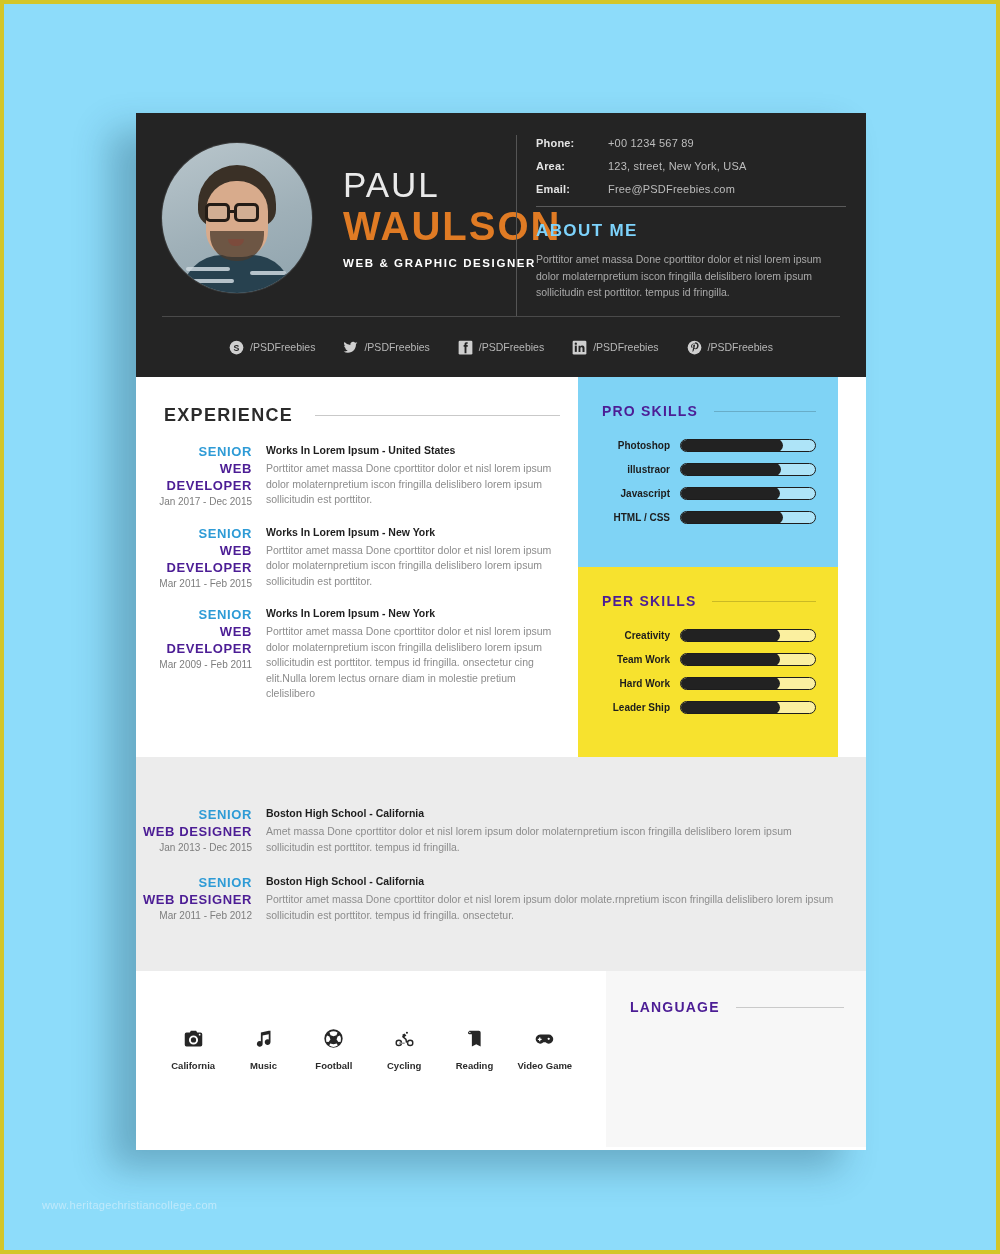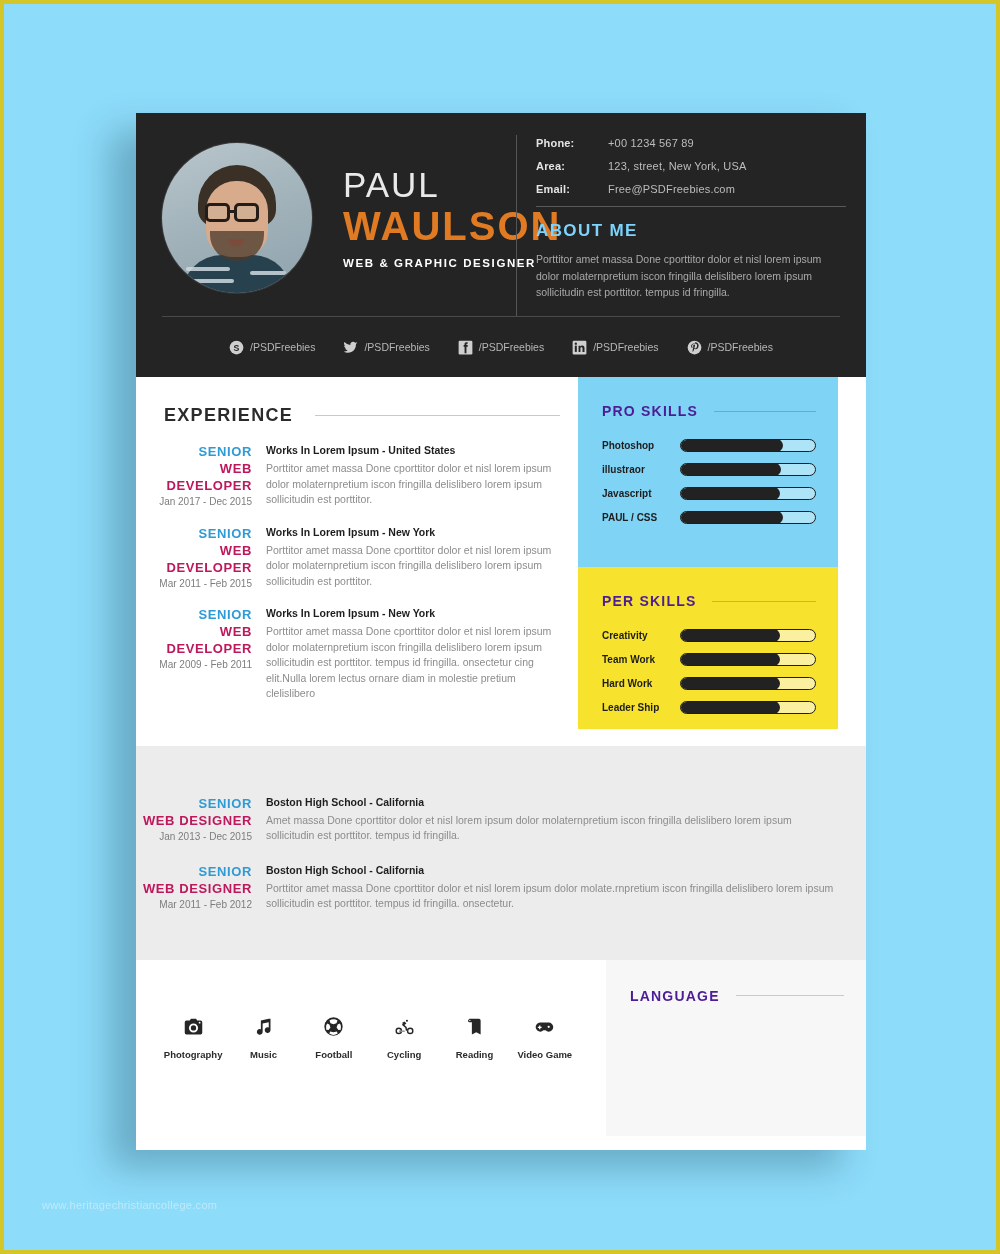--- a/index.html
+++ b/index.html
@@ -153,41 +153,41 @@
   .sec-rule { flex: 1; height: 1px; background: #c9c9c9; margin-left: 22px; }
 
   .exp-list { margin-top: 18px; padding: 0 22px 26px 0; }
   .exp-item { display: flex; margin-bottom: 18px; }
   .exp-left { width: 130px; text-align: right; padding-right: 14px; flex: none; }
   .exp-role1 {
     font-size: 13px; font-weight: bold; color: #2e9bd6; letter-spacing: .6px; line-height: 16px;
     font-family: "Liberation Sans Narrow","Liberation Sans",sans-serif;
   }
   .exp-role2 {
-    font-size: 13px; font-weight: bold; color: #be185d; letter-spacing: .6px; line-height: 17px;
+    font-size: 13px; font-weight: bold; color: #4c1d95; letter-spacing: .6px; line-height: 17px;
     font-family: "Liberation Sans Narrow","Liberation Sans",sans-serif;
   }
   .exp-date { font-size: 10px; color: #7d7d7d; margin-top: 2px; }
   .exp-right { flex: 1; }
   .exp-company { font-size: 10.5px; font-weight: bold; color: #1e1e1e; margin-bottom: 5px; }
   .exp-desc { font-size: 10.5px; line-height: 15.5px; color: #8c8c8c; }
 
   
   .panel-pro { background: #7fd3f5; padding: 26px 22px 24px 24px; height: 190px; }
-  .panel-per { background: #f7e22e; padding: 26px 22px 24px 24px; height: 162px; }
+  .panel-per { background: #f7e22e; padding: 26px 22px 24px 24px; height: 190px; }
   .panel-head { display: flex; align-items: center; margin-bottom: 20px; }
   .panel-title {
     font-size: 14px; letter-spacing: 1.2px; font-weight: bold; color: #4c1d95;
     font-family: "Liberation Sans Narrow","Liberation Sans",sans-serif; white-space: nowrap;
   }
   .panel-rule { flex: 1; height: 1px; margin-left: 16px; background: rgba(0,0,0,0.18); }
 
   .skill-row { display: flex; align-items: center; margin-bottom: 11px; }
   .skill-name {
-    width: 78px; padding-right: 10px; font-size: 10px;
+    width: 78px; text-align: right; padding-right: 10px; font-size: 10px;
     font-weight: bold; color: #1d1d1d; flex: none;
   }
   .bar-track {
     flex: 1; height: 13px; border-radius: 7px; border: 1.5px solid #1d1d1d;
     position: relative; overflow: hidden;
   }
   .bar-track.blue { background: #aee4f8; }
   .bar-track.yellow { background: #fbf0a0; }
   .bar-track.grey { background: #ffffff; }
   .bar-fill {
@@ -399,21 +399,21 @@
             <span class="bar-fill" style="width: calc(74% + 2px);"></span>
           </span>
         </div>
         <div class="skill-row">
           <span class="skill-name">Javascript</span>
           <span class="bar-track blue">
             <span class="bar-fill" style="width: calc(73% + 2px);"></span>
           </span>
         </div>
         <div class="skill-row">
-          <span class="skill-name">PAUL / CSS</span>
+          <span class="skill-name">HTML / CSS</span>
           <span class="bar-track blue">
             <span class="bar-fill" style="width: calc(75% + 2px);"></span>
           </span>
         </div>
       </div>
 
       <div class="panel-per">
         <div class="panel-head">
           <span class="panel-title">PER SKILLS</span>
           <span class="panel-rule"></span>
@@ -481,21 +481,21 @@
 
     <div class="hobbies-col">
 
       <div class="hobby-grid">
         <div class="hobby">
           <div class="hobby-icon">
             <svg viewBox="0 0 24 24">
                 <path d="M9 3l-1.2 2H4a2 2 0 0 0-2 2v12a2 2 0 0 0 2 2h16a2 2 0 0 0 2-2V7a2 2 0 0 0-2-2h-3.8L15 3zm3 5.5A5.2 5.2 0 1 1 6.8 13.7 5.2 5.2 0 0 1 12 8.5zm0 2.2a3 3 0 1 0 0 6 3 3 0 0 0 0-6zM19 6.6a1 1 0 1 1 0 2 1 1 0 0 1 0-2z"></path>
               </svg>
           </div>
-          <div class="hobby-label">Photography</div>
+          <div class="hobby-label">California</div>
         </div>
 
         <div class="hobby">
           <div class="hobby-icon">
             <svg viewBox="0 0 24 24">
                 <path d="M18 3l-9 2v10.2a3.3 3.3 0 1 0 2 3V8.6l7-1.6V13a3.3 3.3 0 1 0 2 3V3z"></path>
               </svg>
           </div>
           <div class="hobby-label">Music</div>
         </div>

